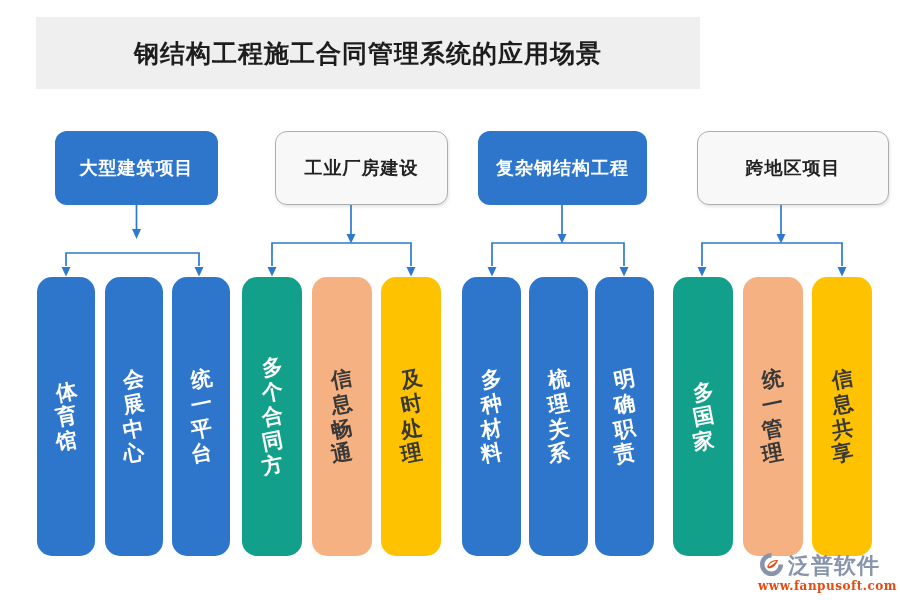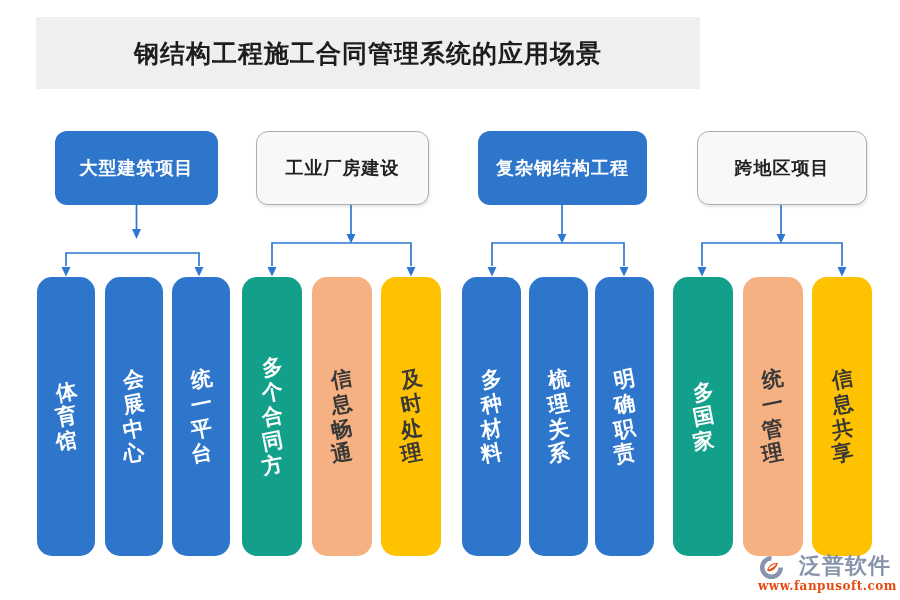--- a/index.html
+++ b/index.html
@@ -28,23 +28,23 @@
     display:flex;align-items:center;justify-content:center;
     font-size:18px;font-weight:bold;letter-spacing:1px;
   }
   .hbox.blue{background:var(--blue);color:#ffffff;}
   .hbox.light{
     background:var(--light-box-bg);color:#222222;
     border:1px solid var(--light-box-border);
     box-shadow:1px 2px 3px rgba(0,0,0,0.10);
   }
   .hb1{left:55px;width:163px;}
-  .hb2{left:256px;width:173px;}
+  .hb2{left:275px;width:173px;}
   .hb3{left:478px;width:169px;}
-  .hb4{left:697px;width:170px;}
+  .hb4{left:697px;width:192px;}
   
   .connectors{position:absolute;left:0;top:0;width:900px;height:600px;pointer-events:none;}
   .connector-line{fill:none;stroke:var(--blue-line);stroke-width:1.7px;}
   .connector-head{fill:var(--blue-line);stroke:none;}
   
   .cols{
     position:absolute;top:277px;height:279px;display:flex;justify-content:space-between;
   }
   .g1{left:37px;width:193px;}
   .g2{left:242px;width:199px;}
@@ -62,21 +62,21 @@
   .col.yellow{background:var(--yellow);}
   .vlabel{
     display:flex;flex-direction:column;align-items:center;
     font-size:21px;font-weight:bold;line-height:1.17;
   }
   .col.blue .vlabel,.col.teal .vlabel{color:#ffffff;}
   .col.peach .vlabel,.col.yellow .vlabel{color:var(--dark-text);}
   .vchar{display:block;transform:rotate(-11deg);}
   
   .logo{position:absolute;left:758px;top:551px;width:134px;}
-  .logo-row{display:flex;align-items:flex-end;gap:14px;}
+  .logo-row{display:flex;align-items:flex-start;gap:3px;}
   .logo-name{font-size:22px;font-weight:bold;color:var(--logo-text);letter-spacing:1px;white-space:nowrap;}
   .logo-url{font-size:12px;font-weight:bold;color:var(--logo-url);text-align:right;margin-top:-2px;letter-spacing:0.5px;}
 </style>
 </head>
 <body>
 
 <div class="canvas">
 
   <header class="title-bar">
     <h1>钢结构工程施工合同管理系统的应用场景</h1>

